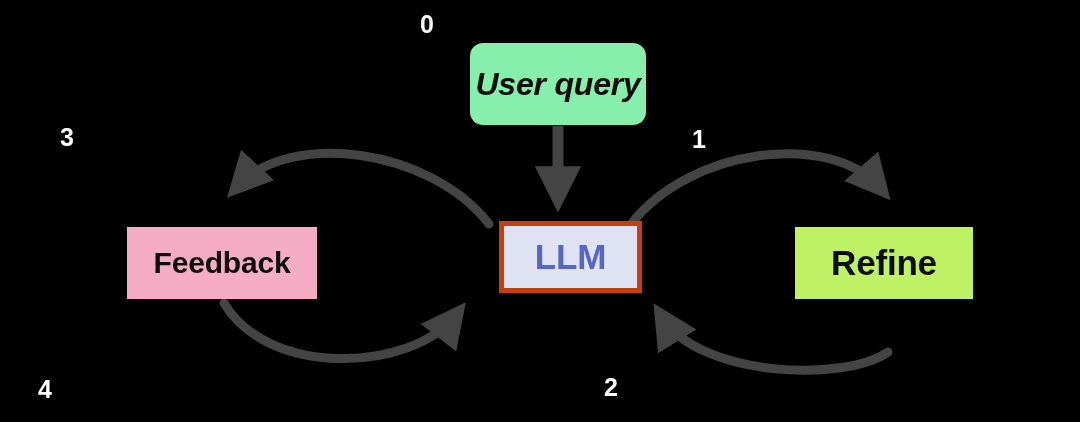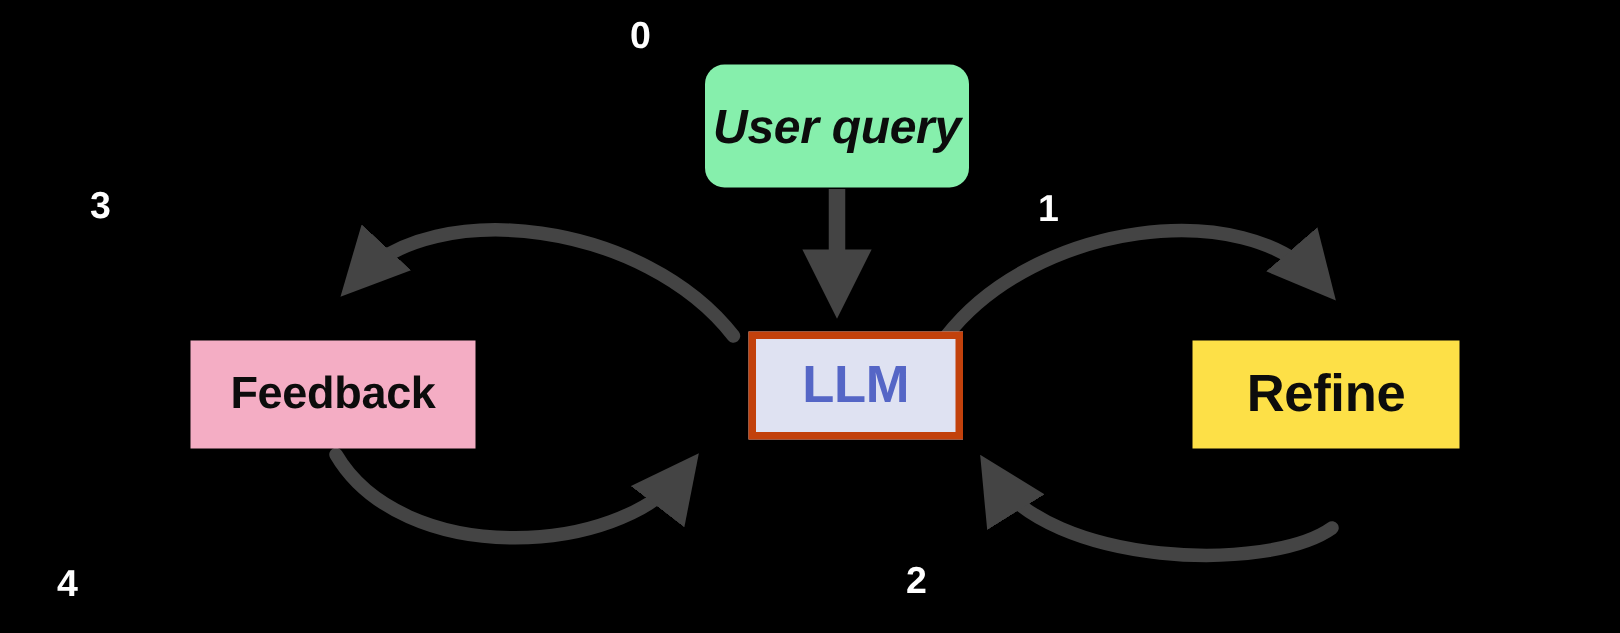--- a/index.html
+++ b/index.html
@@ -83,21 +83,21 @@
     color: #0c0c0c;
     font-size: 30px;
   }
 
   
   #node-refine {
     left: 795px;
     top: 227px;
     width: 178px;
     height: 72px;
-    background: #fde047;
+    background: #bef264;
   }
   #node-refine .node-label {
     color: #0c0c0c;
     font-size: 35px;
   }
 
   .step-label {
     position: absolute;
     color: #ffffff;
     font-size: 25px;

